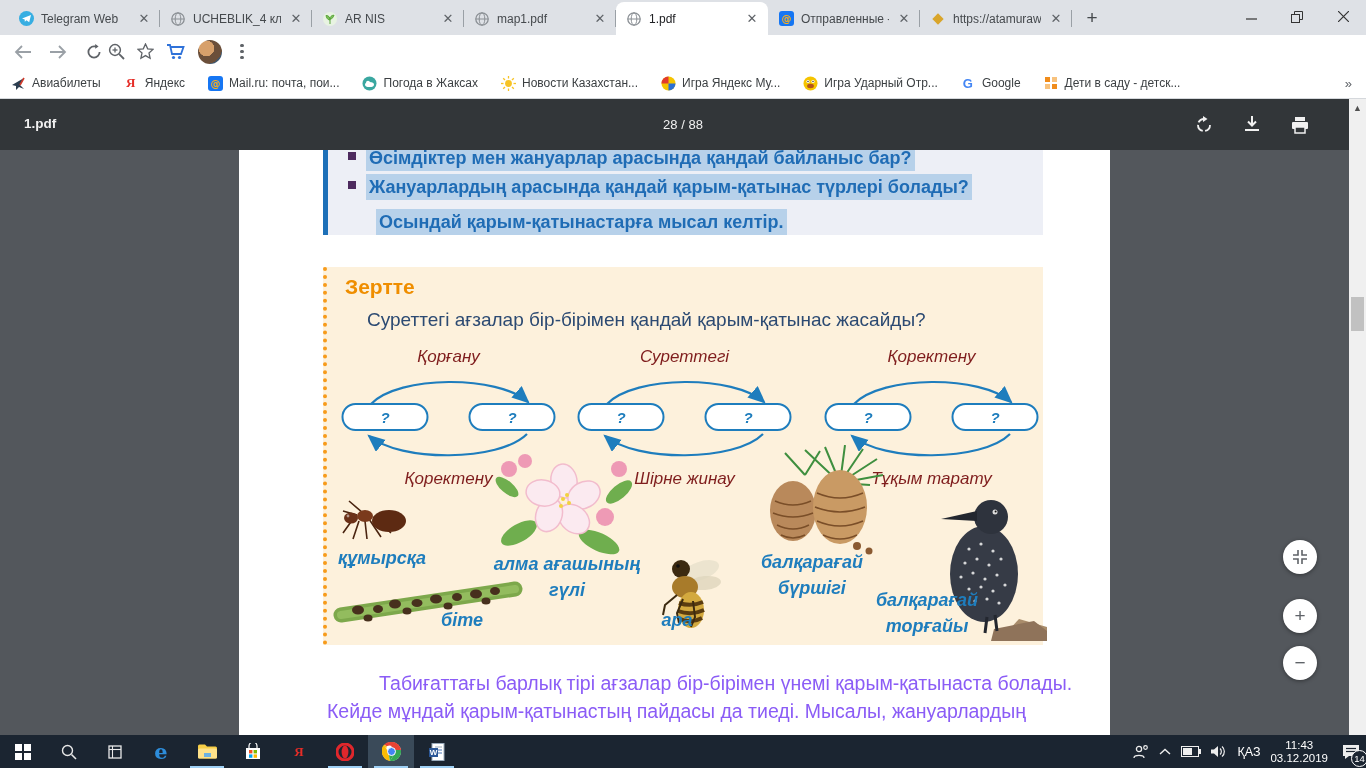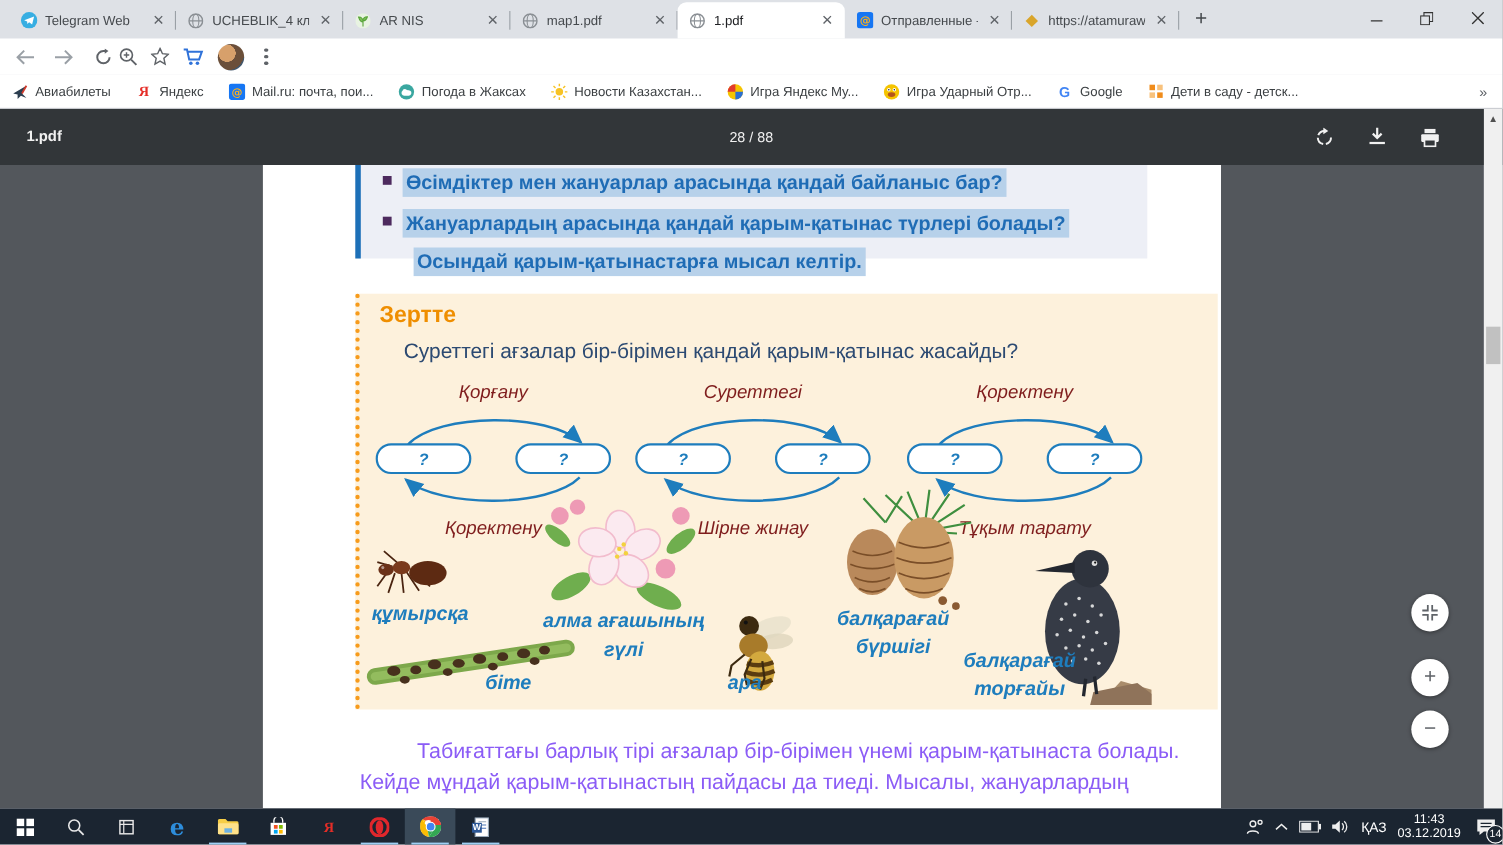--- a/index.html
+++ b/index.html
@@ -41,27 +41,27 @@
   #pdf-name { position:absolute; left:24px; top:17px; font-size:13.5px; font-weight:bold; }
   #pdf-page { position:absolute; left:0; width:1366px; text-align:center; top:18px; font-size:13px; }
   .pdf-ic { position:absolute; top:12px; width:28px; height:28px; display:flex; align-items:center; justify-content:center; }
 
   
   #viewer { position:absolute; left:0; top:150px; width:1349px; height:585px; background:#53575c; overflow:hidden; }
   #pdfpage { position:absolute; left:239px; top:0; width:871px; height:585px; background:#fff; }
 
   
   #qbox { position:absolute; left:84px; top:-10px; width:720px; height:95px; background:#edeff6; border-left:5px solid #1d70b8; padding:2px 0 0 20px; }
-  .qrow { display:flex; align-items:flex-start; gap:10px; margin-top:11px; }
+  .qrow { display:flex; align-items:flex-start; gap:10px; margin-top:3px; }
   .qbullet { width:8px; height:8px; background:#4d2a5e; margin-top:7px; flex:0 0 8px; }
   .qtext { font-size:18px; font-weight:bold; color:#1f6cb5; background:#b7d1ea; line-height:26px; padding:0 3px; }
   .qtext.cont { margin-left:18px; }
 
   
-  #zertte { position:absolute; left:84px; top:117px; width:784px; height:378px; background:#fdf1dc; border-left:4px dotted #f79b1b; }
+  #zertte { position:absolute; left:84px; top:117px; width:720px; height:378px; background:#fdf1dc; border-left:4px dotted #f79b1b; }
   #zertte-head { position:absolute; left:18px; top:8px; font-size:21px; font-weight:bold; color:#ef8e00; }
   #zertte-q { position:absolute; left:40px; top:42px; font-size:19px; font-weight:500; color:#2c4a72; }
 
   .pairgrp { position:absolute; width:215px; }
   .pairlabel { width:215px; text-align:center; font-size:17px; font-weight:400; font-style:italic; color:#7f1d1d; height:24px; }
 
   .org-label { position:absolute; text-align:center; font-size:18px; font-weight:600; font-style:italic; color:#1e7dbd; line-height:26px; }
   .org-img { position:absolute; }
 
   

